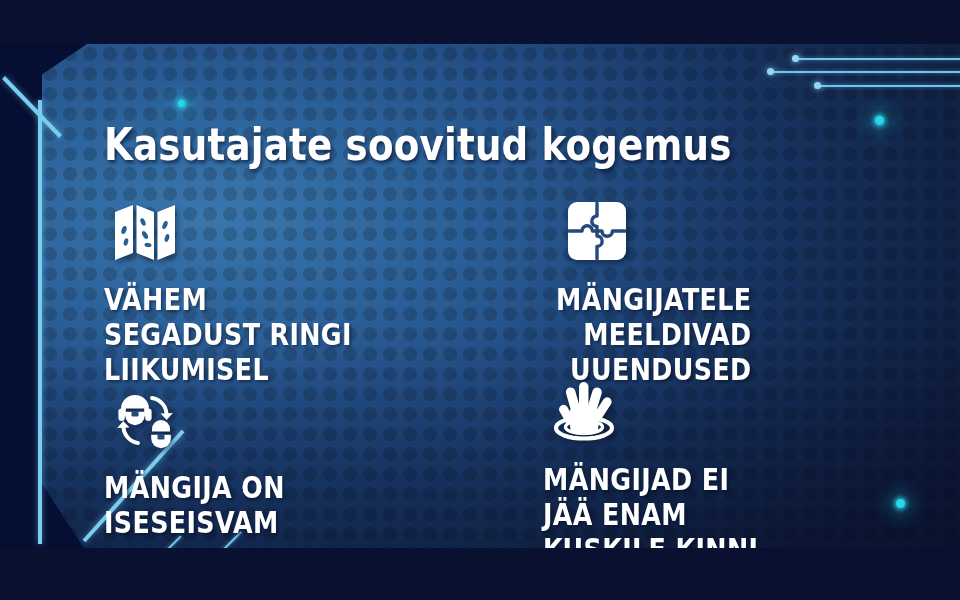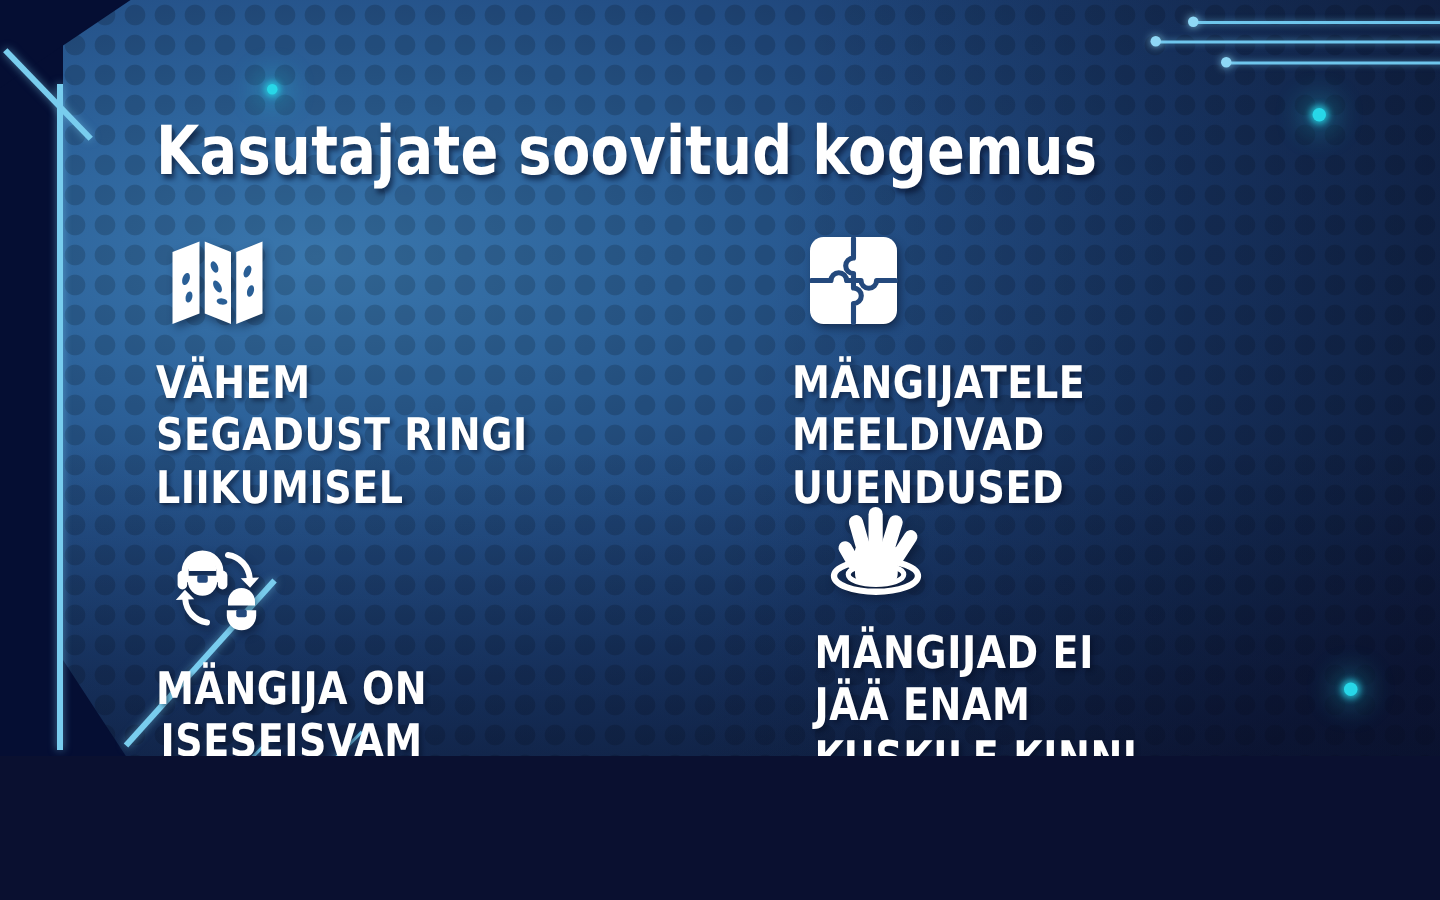--- a/index.html
+++ b/index.html
@@ -7,20 +7,21 @@
     padding: 0;
     background: #0a1030;
   }
   #stage {
     position: relative;
     width: 960px;
     height: 504px;
     overflow: hidden;
     font-family: "Liberation Sans", sans-serif;
     background: #16305c;
+    margin-top: 44px;
   }
 
   
   .bg-base {
     position: absolute;
     inset: 0;
     background:
       radial-gradient(115% 105% at 22% 34%, #3a77ad 0%, #2d639b 20%, #234e85 38%, #1b3c6d 54%, #162e56 70%, #121f42 84%, #101a39 100%);
   }
   .bg-dots {
@@ -142,22 +143,22 @@
     text-shadow: 2px 3px 4px rgba(4,10,32,0.55);
   }
 
   .grid {
     position: absolute;
     left: 0; top: 150px;
     width: 960px;
   }
   .row { position: absolute; display: flex; align-items: flex-start; flex-direction: column; }
   .row-1 { left: 104px; top: 0px; }
-  .row-2 { left: 528px; top: 0px; }
-  .row-3 { left: 104px; top: 204px; text-align: center; }
+  .row-2 { left: 556px; top: 0px; text-align: right; }
+  .row-3 { left: 104px; top: 188px; }
   .row-4 { left: 543px; top: 180px; }
 
   .icon-wrap {
     width: 82px;
     flex: 0 0 82px;
     display: flex;
     align-items: flex-start;
     justify-content: center;
     padding-top: 4px;
   }

